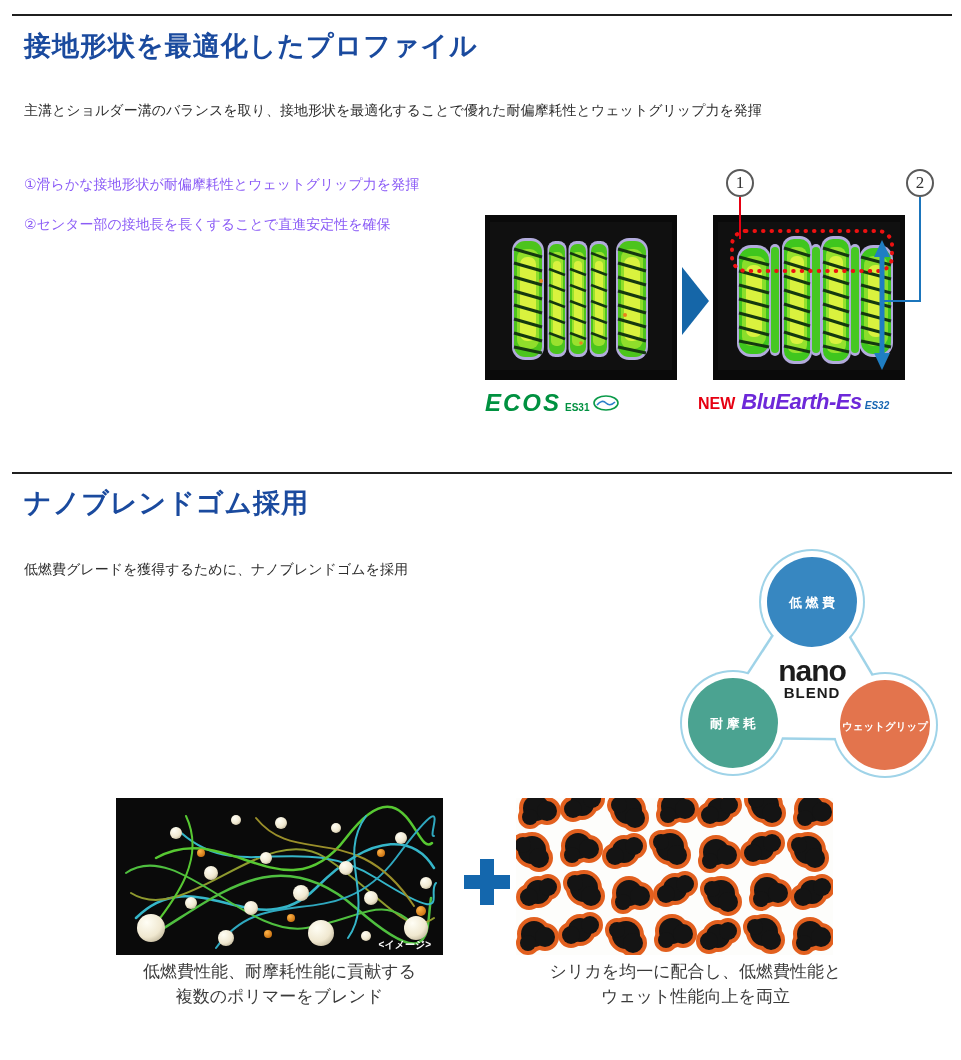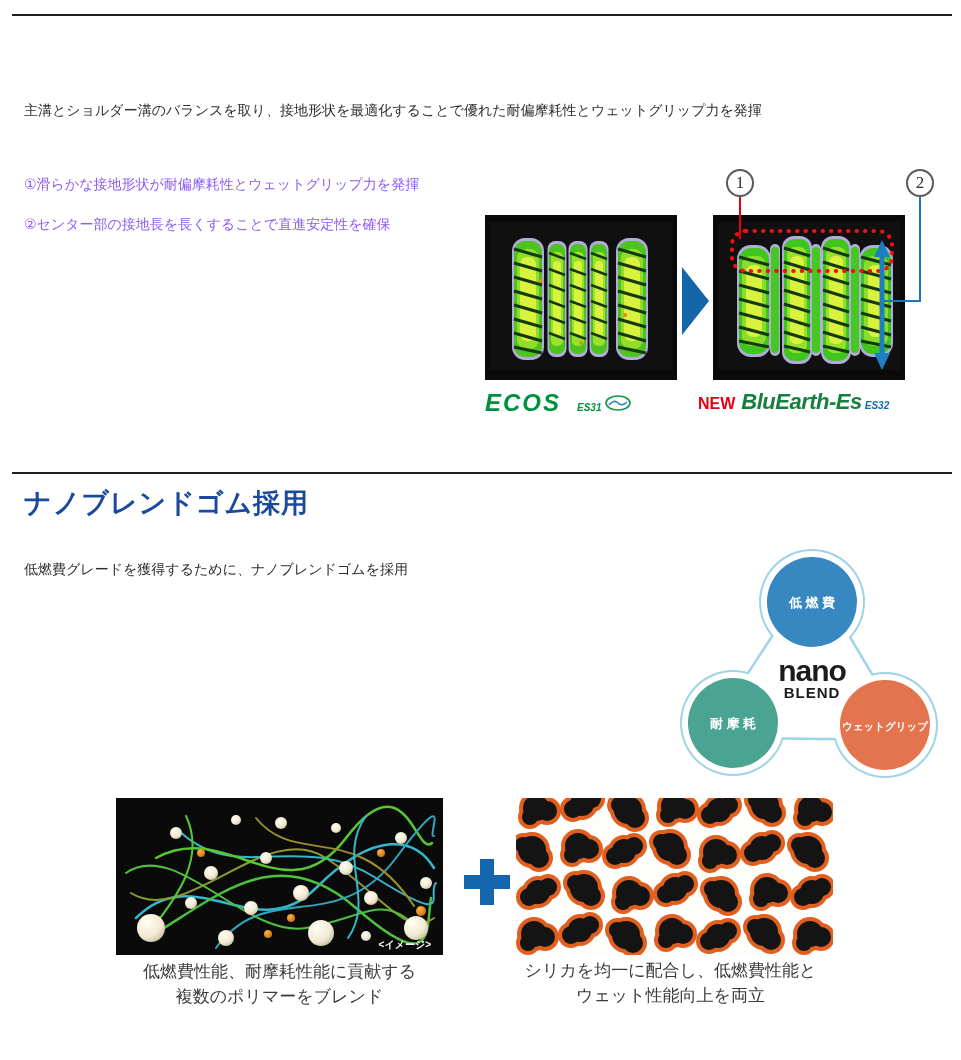--- a/index.html
+++ b/index.html
@@ -12,34 +12,35 @@
   .point-text{font-size:14px;color:#8b5cf6;white-space:nowrap;}
   .callout{width:28px;height:28px;border:2px solid #5a5a5a;border-radius:50%;background:#fff;
            display:flex;align-items:center;justify-content:center;
            font-family:"Liberation Serif","DejaVu Serif",serif;font-size:17px;color:#333;box-sizing:border-box;}
   .conn-red{background:#e60012;}
   .conn-blue{background:#1b75bc;}
   .tri-right{width:0;height:0;border-top:34px solid transparent;border-bottom:34px solid transparent;
              border-left:27px solid #1566a8;}
   .logo-row{display:flex;align-items:baseline;justify-content:flex-start;white-space:nowrap;}
   .ecos-name{font-style:italic;font-weight:900;font-size:24px;color:#009140;letter-spacing:2px;}
-  .ecos-model{font-style:italic;font-weight:bold;font-size:10px;color:#009140;margin-left:16px;}
+  .ecos-model{font-weight:bold;font-size:10px;color:#009140;margin-left:4px;}
   .eco-mark{margin-left:4px;align-self:center;}
   .new-label{font-weight:900;font-size:16px;color:#e60012;margin-right:6px;}
-  .bluearth-name{font-style:italic;font-weight:900;font-size:22px;color:#15803d;letter-spacing:-0.5px;}
+  .bluearth-name{font-style:italic;font-weight:900;font-size:22px;color:#6d28d9;letter-spacing:-0.5px;}
   .bluearth-model{font-style:italic;font-weight:bold;font-size:10px;color:#1766b2;margin-left:3px;}
   .caption{font-size:17px;color:#3a3a3a;line-height:25px;text-align:center;}
   svg text{font-family:"Liberation Sans","DejaVu Sans",sans-serif;}
 </style>
 </head>
 <body>
 
 <div id="page">
 
   <div class="abs divider" style="left:12px;top:14px;width:940px;"></div>
+  <div class="abs sec-title" style="left:24px;top:28px;">接地形状を最適化したプロファイル</div>
 
   <div class="abs body-text" style="left:24px;top:96px;">
     <div>主溝とショルダー溝のバランスを取り、接地形状を最適化することで優れた耐偏摩耗性とウェットグリップ力を発揮</div>
   </div>
 
   <div class="abs point-text" style="left:24px;top:176px;">①滑らかな接地形状が耐偏摩耗性とウェットグリップ力を発揮</div>
   <div class="abs point-text" style="left:24px;top:216px;">②センター部の接地長を長くすることで直進安定性を確保</div>
 
   <svg class="abs" style="left:485px;top:215px;" width="192" height="165" viewBox="0 0 192 165">
     <defs>
@@ -347,18 +348,18 @@
         <use href="#S-b2" x="202" y="138"></use>
         <use href="#S-b3" x="248" y="134"></use>
       <use href="#S-b1" x="294" y="136"></use>
     </g>
   </svg>
 
   <div class="abs caption" style="left:116px;top:959px;width:327px;">
     <div>低燃費性能、耐摩耗性能に貢献する</div>
     <div>複数のポリマーをブレンド</div>
   </div>
-  <div class="abs caption" style="left:507px;top:959px;width:327px;font-family:Liberation Mono, monospace;">
+  <div class="abs caption" style="left:532px;top:959px;width:327px;">
     <div>シリカを均一に配合し、低燃費性能と</div>
     <div>ウェット性能向上を両立</div>
   </div>
 
 </div>
 
 </body></html>

